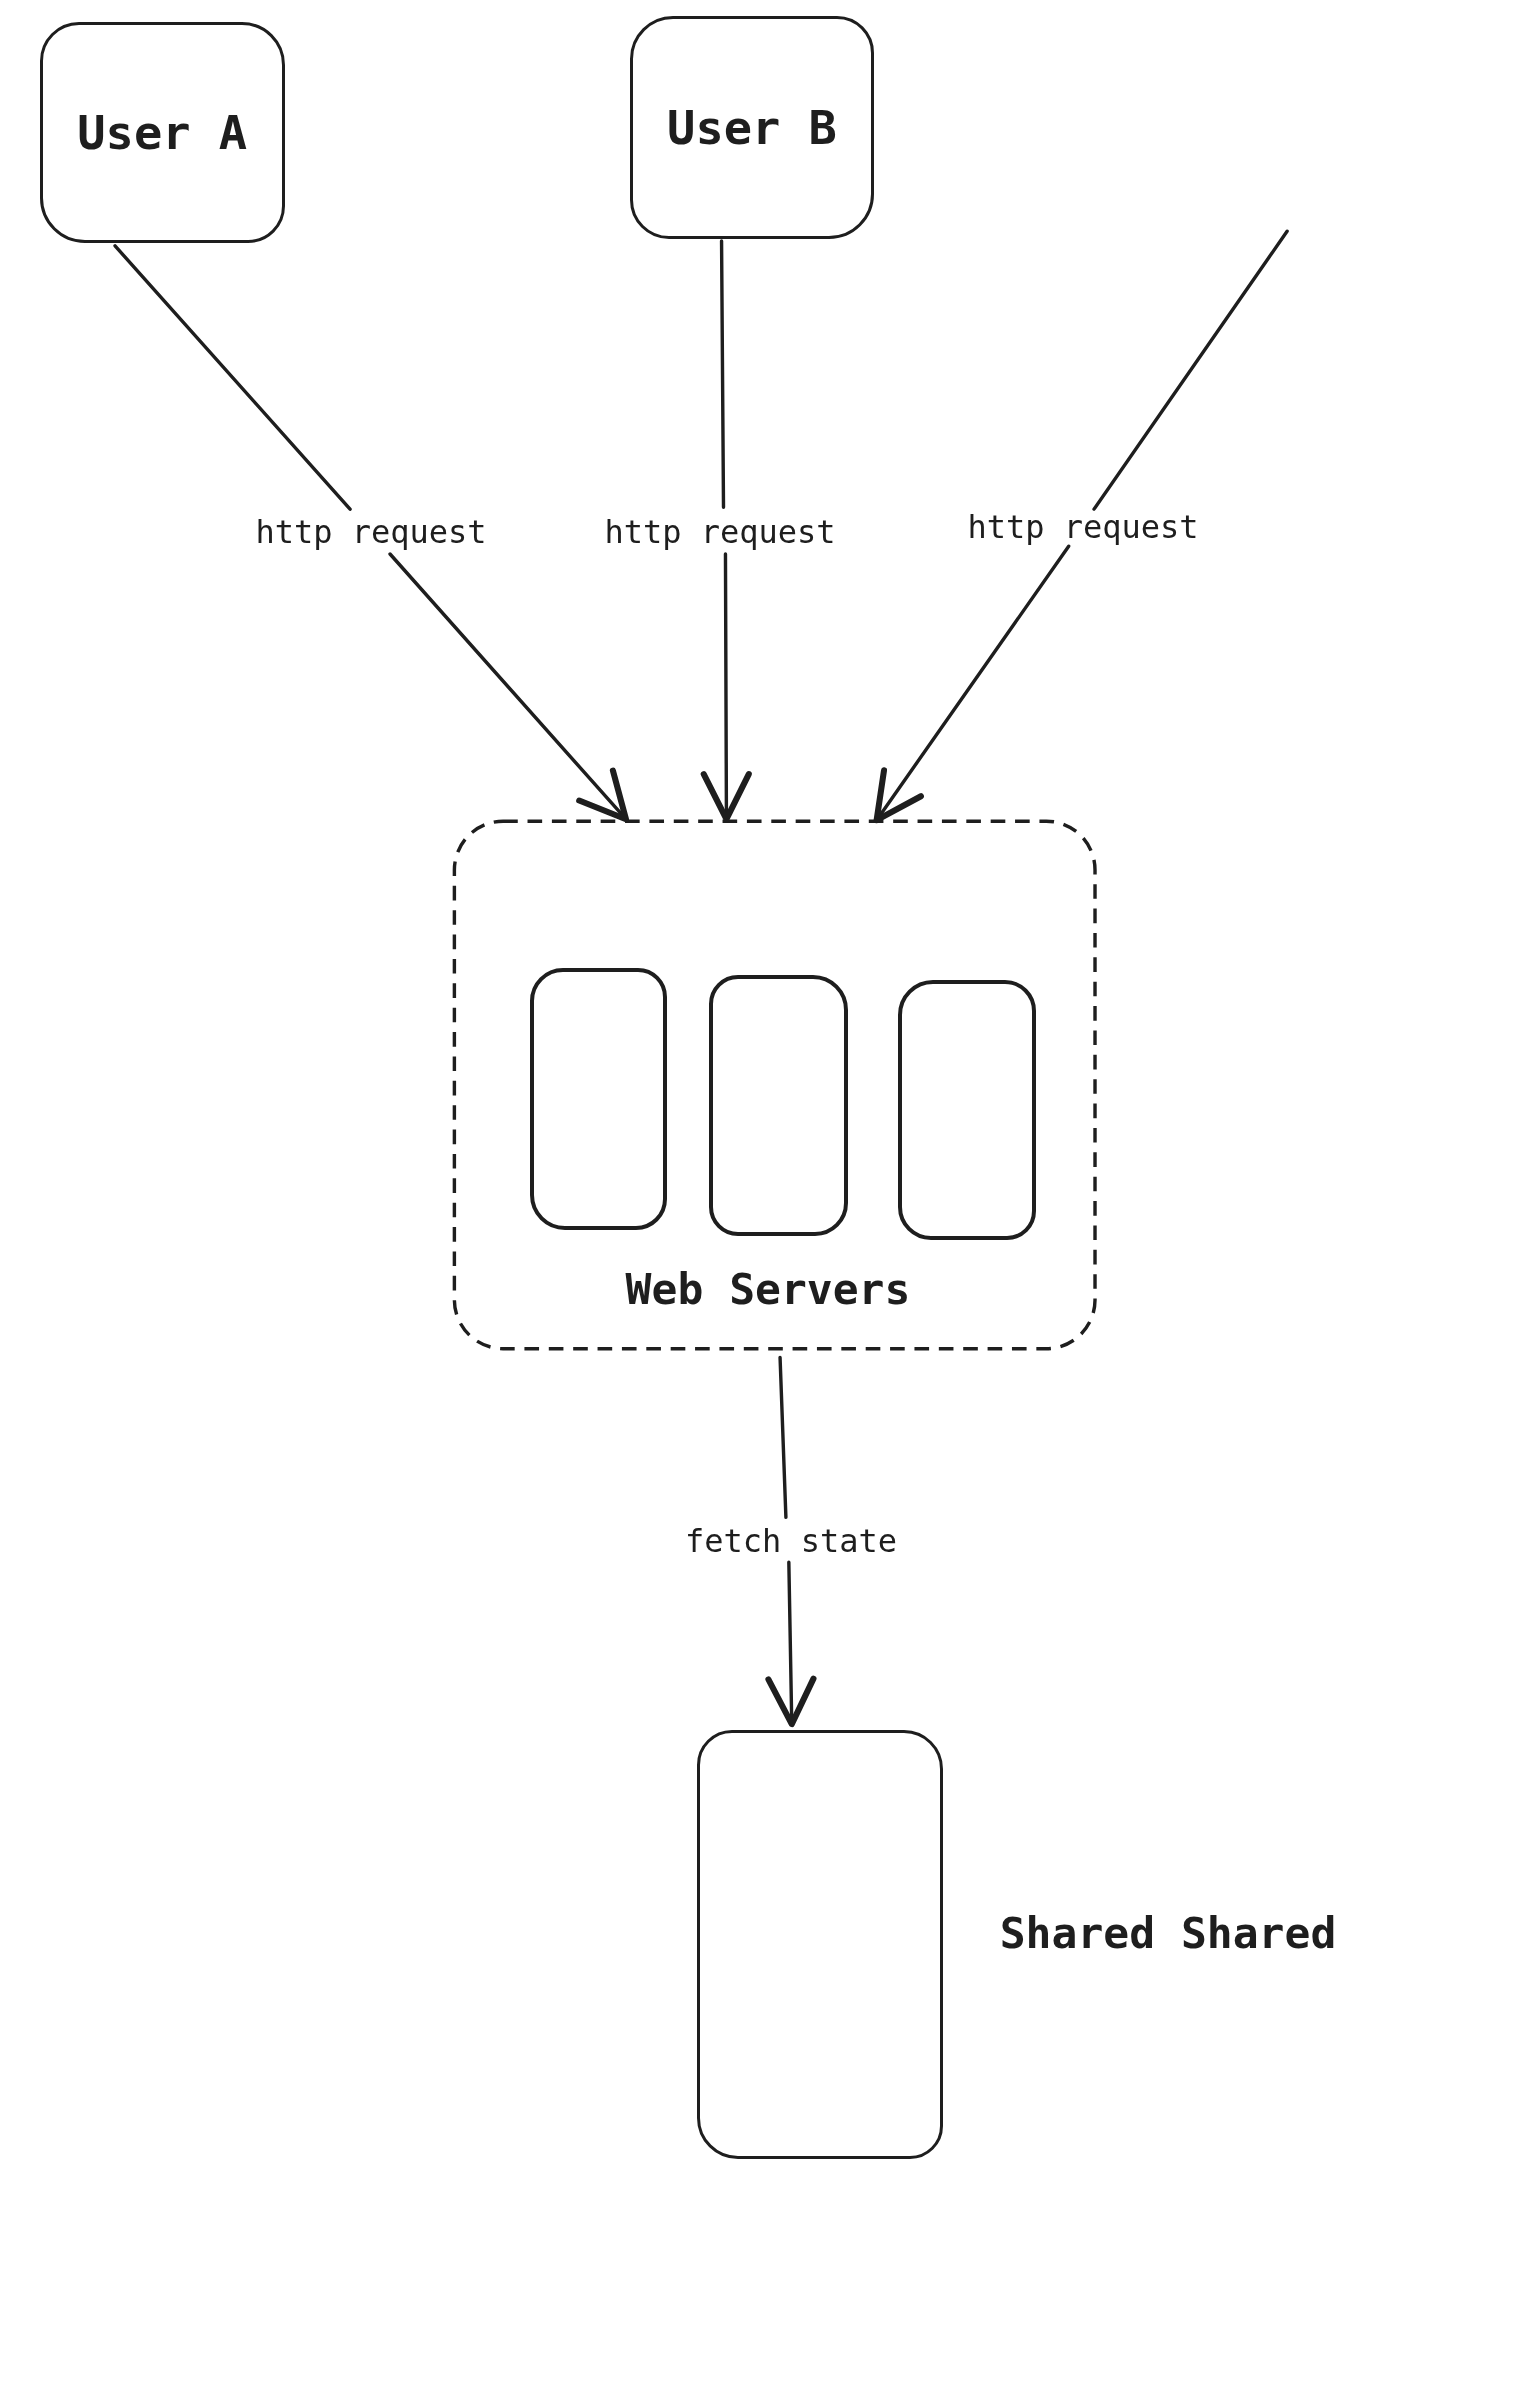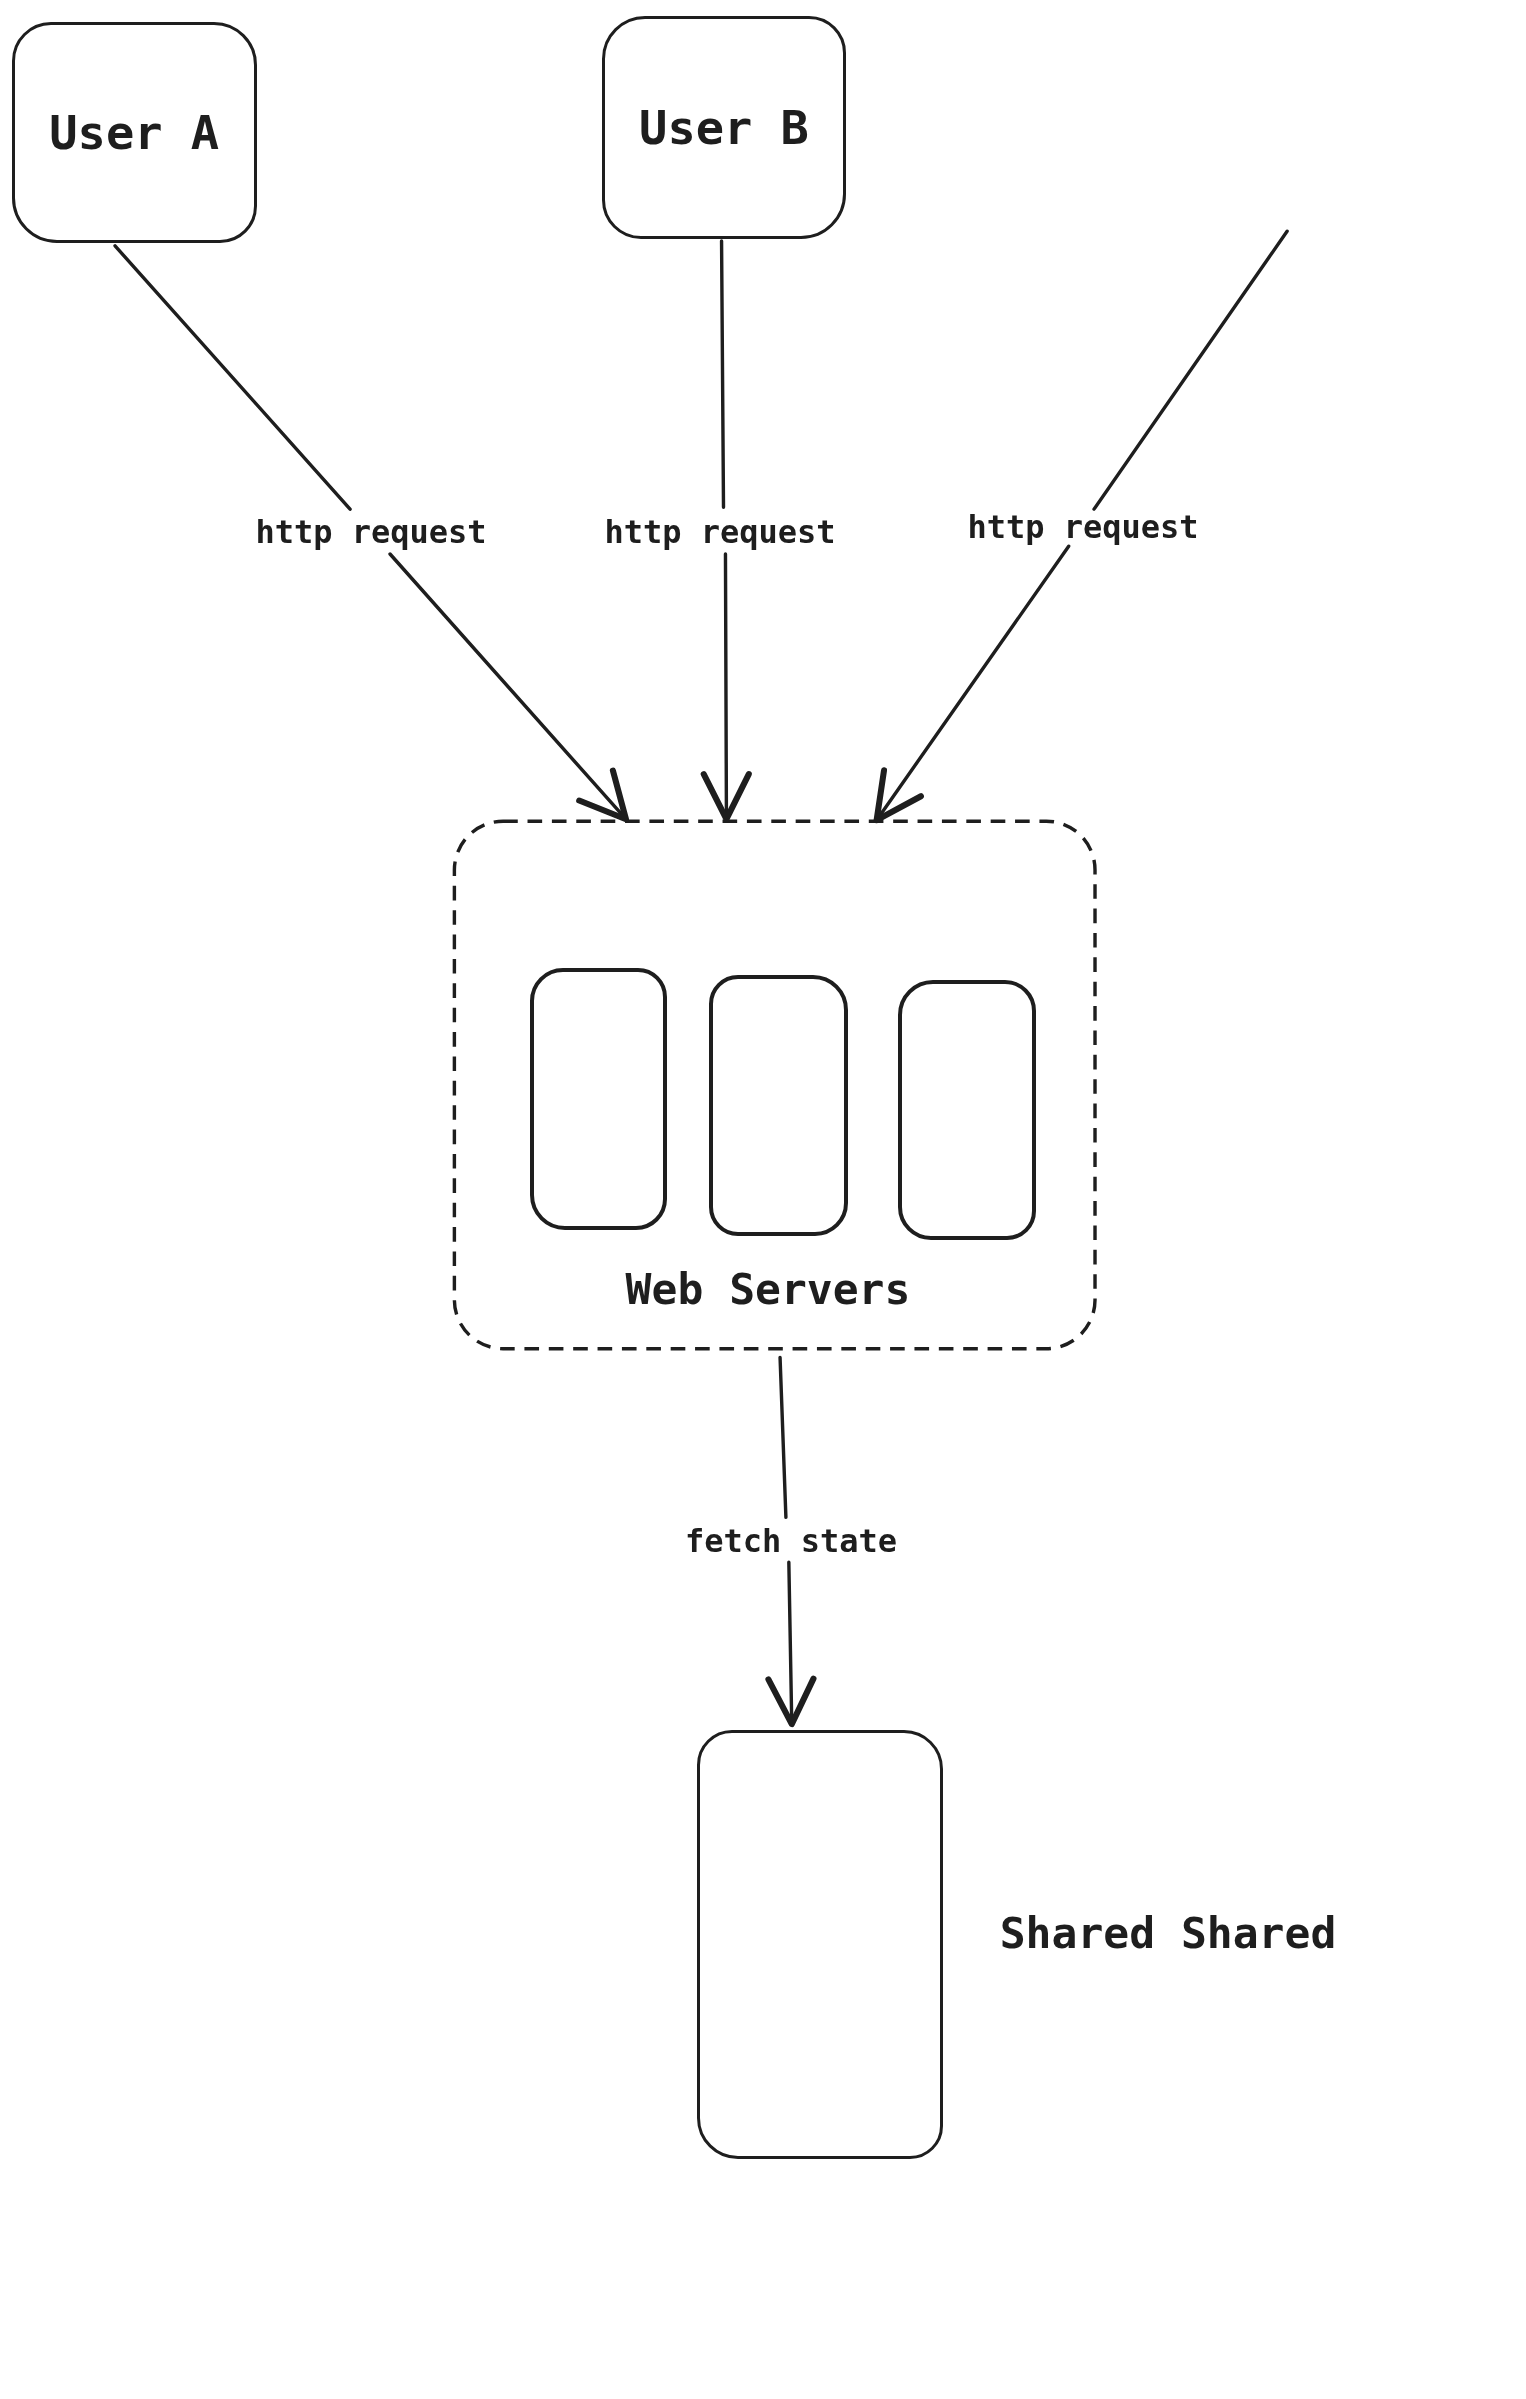--- a/index.html
+++ b/index.html
@@ -12,21 +12,21 @@
     position: absolute; left: 0; top: 0; width: 1526px; height: 2399px;
     z-index: 1; pointer-events: none;
   }
 
   .node {
     position: absolute; z-index: 2;
     border: 3.9px solid #1e1e1e; background: #ffffff;
     display: flex; align-items: center; justify-content: center;
   }
   .user-node {
-    font-size: 47px; font-weight: bold; letter-spacing: 0;
+    font-size: 47px; font-weight: bold; letter-spacing: 0; margin-left: 28px;
   }
   .node-user-a { left: 11.7px;   top: 21.5px; width: 245px; height: 221px; border-radius: 39px 43px 37px 45px; }
   .node-user-b { left: 602px;  top: 15.6px; width: 244px; height: 223px; border-radius: 43px 37px 45px 39px; }
   .node-user-c { left: 1168px; top: 9.8px; width: 248px; height: 220px; border-radius: 37px 45px 39px 43px; }
 
   .server-box {
     position: absolute; z-index: 2;
     border: 4.9px solid #1e1e1e; border-radius: 31px; background: #ffffff;
   }
   .server-1 { left: 530px; top: 968px;  width: 137px; height: 262px; border-radius: 33px 29px 31px 35px; }
@@ -42,21 +42,21 @@
 
   .node-storage { left: 697px; top: 1730px; width: 246px; height: 429px; border-radius: 35px 39px 33px 41px; }
   .storage-label {
     position: absolute; z-index: 3;
     font-size: 43px; font-weight: bold; white-space: pre;
     left: 1168px; top: 1933px; transform: translate(-50%, -50%);
   }
 
   .edge-label {
     position: absolute; z-index: 3;
-    font-size: 32px; font-weight: bold; white-space: pre;
+    font-size: 32px; font-weight: normal; white-space: pre;
     transform: translate(-50%, -50%);
   }
   .edge-label-a { left: 371px;  top: 532px; }
   .edge-label-b { left: 720px;  top: 532px; }
   .edge-label-c { left: 1083px; top: 527px; }
   .edge-label-d { left: 791px;  top: 1541px; }
 
   .diagram-title {
     position: absolute; z-index: 3;
     left: 177px; top: 2245px;

